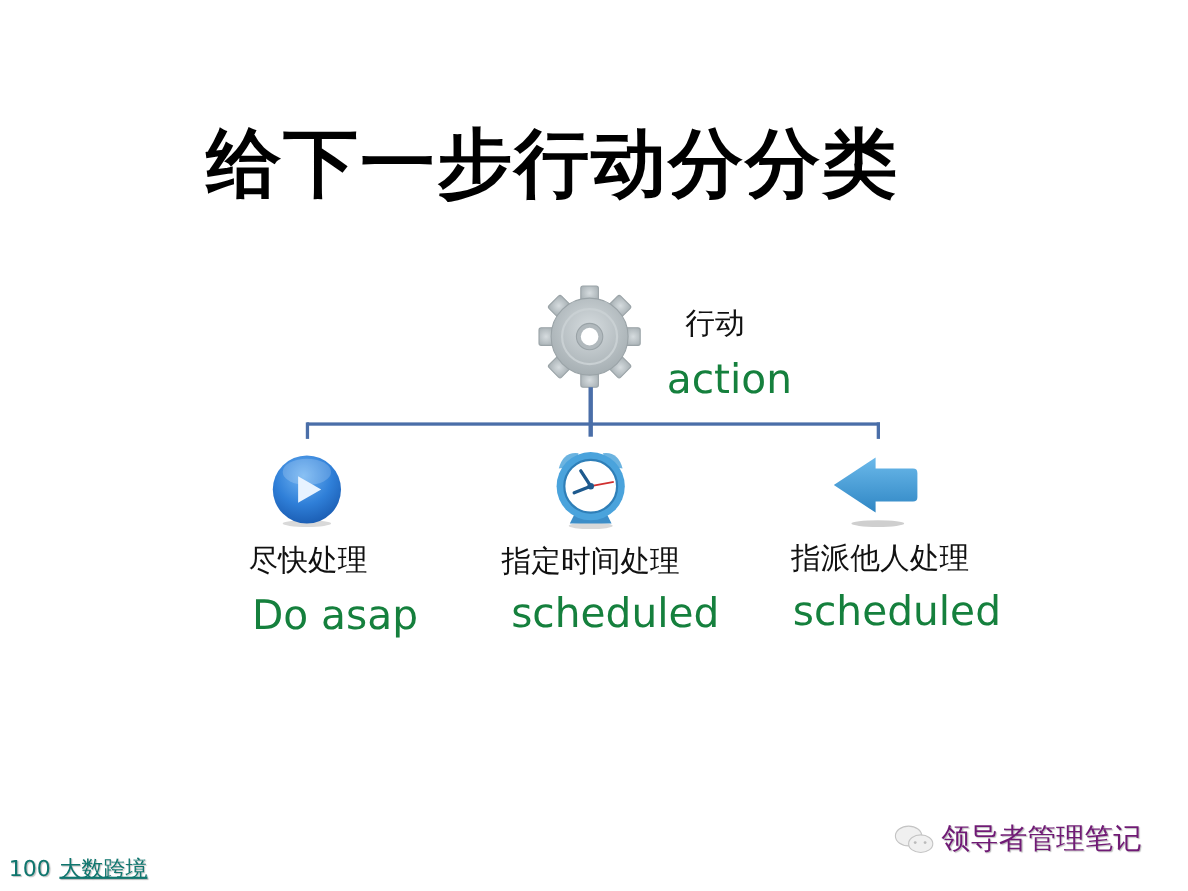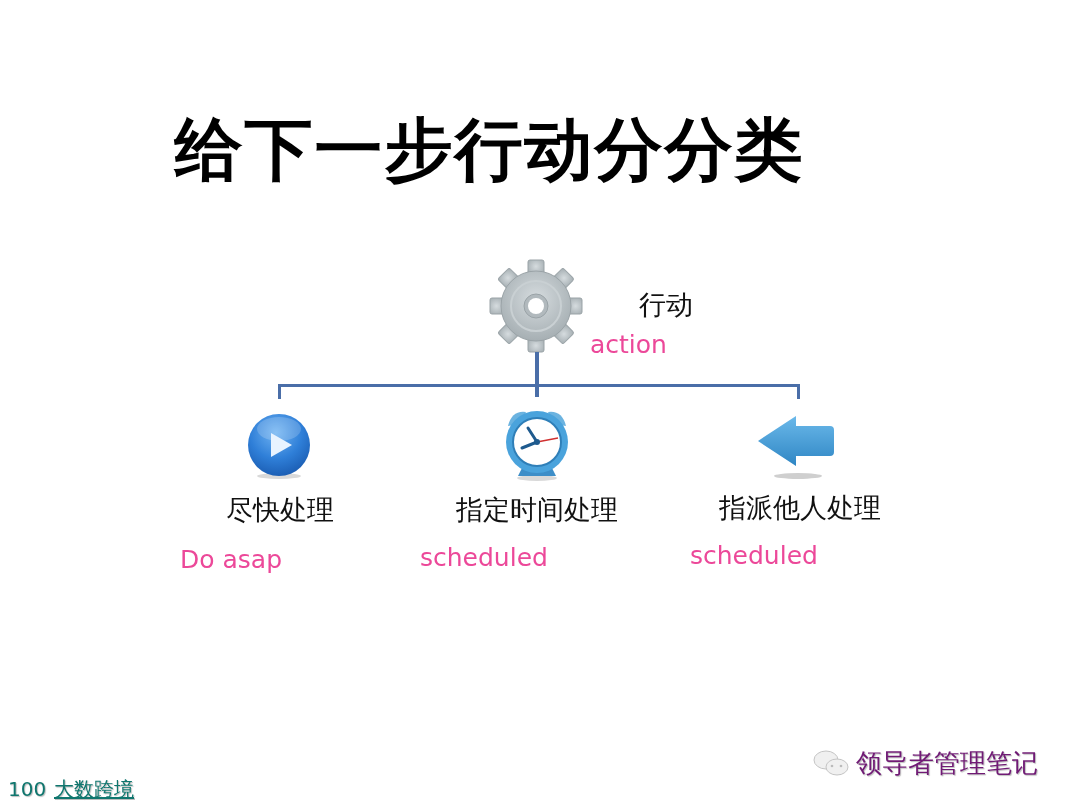--- a/index.html
+++ b/index.html
@@ -1,23 +1,23 @@
 <!DOCTYPE html>
 <html><head>
 <meta charset="utf-8">
 <style>
   html, body { margin:0; padding:0; }
   body { width:1080px; height:810px; background:#ffffff; position:relative; overflow:hidden;
          font-family:"DejaVu Sans", "Liberation Sans", sans-serif; color:#111; }
   .abs { position:absolute; }
-  .title { left:3px; width:973px; top:108px; text-align:center; font-size:68px; font-weight:bold;
+  .title { left:16px; width:973px; top:108px; text-align:center; font-size:68px; font-weight:bold;
            letter-spacing:2px; color:#000; line-height:84px; }
   .line { background:#4a6ea8; }
   .lbl-cn { font-size:27px; text-align:center; color:#111; line-height:34px; }
-  .lbl-en { font-size:25px; text-align:left; color:#ec4899; line-height:36px; }
+  .lbl-en { font-size:37px; text-align:right; color:#15803d; line-height:36px; }
   .wm { color:#701a75; font-size:26px; text-shadow:1px 1px 1px #bdbdbd; line-height:34px; }
   .wm2 { color:#0f766e; font-size:20px; text-shadow:1px 1px 1px #bdbdbd; line-height:26px; }
 </style>
 </head>
 <body>
 
 <div class="abs title">给下一步行动分分类</div>
 
 <div class="abs" style="left:488px;top:258px;width:96px;height:96px;">
   <svg width="96" height="96" viewBox="0 0 96 96">
@@ -39,21 +39,21 @@
         <rect x="-8" y="-46" width="16" height="16" rx="2" transform="rotate(315)"></rect>
       </g>
       <circle r="35"></circle>
     </g>
     <circle cx="48" cy="48" r="25" fill="none" stroke="#c9d0d3" stroke-width="2"></circle>
     <circle cx="48" cy="48" r="12" fill="#b1b9bd" stroke="#9aa3a7"></circle>
     <circle cx="48" cy="48" r="8" fill="#ffffff"></circle>
   </svg>
 </div>
 
-<div class="abs lbl-cn" style="left:606px;top:278px;width:120px;margin-top:10px;">行动</div>
+<div class="abs lbl-cn" style="left:590px;top:278px;width:120px;">行动</div>
 <div class="abs lbl-en" style="left:590px;top:327px;width:130px;">action</div>
 
 <div class="abs line" style="left:535px;top:352px;width:4px;height:45px;"></div>
 <div class="abs line" style="left:279px;top:384px;width:521px;height:3px;"></div>
 <div class="abs line" style="left:278px;top:384px;width:3px;height:15px;"></div>
 <div class="abs line" style="left:797px;top:384px;width:3px;height:15px;"></div>
 
 <div class="abs" style="left:246px;top:412px;width:66px;height:70px;">
   <svg width="66" height="70" viewBox="0 0 66 70">
     <defs>

